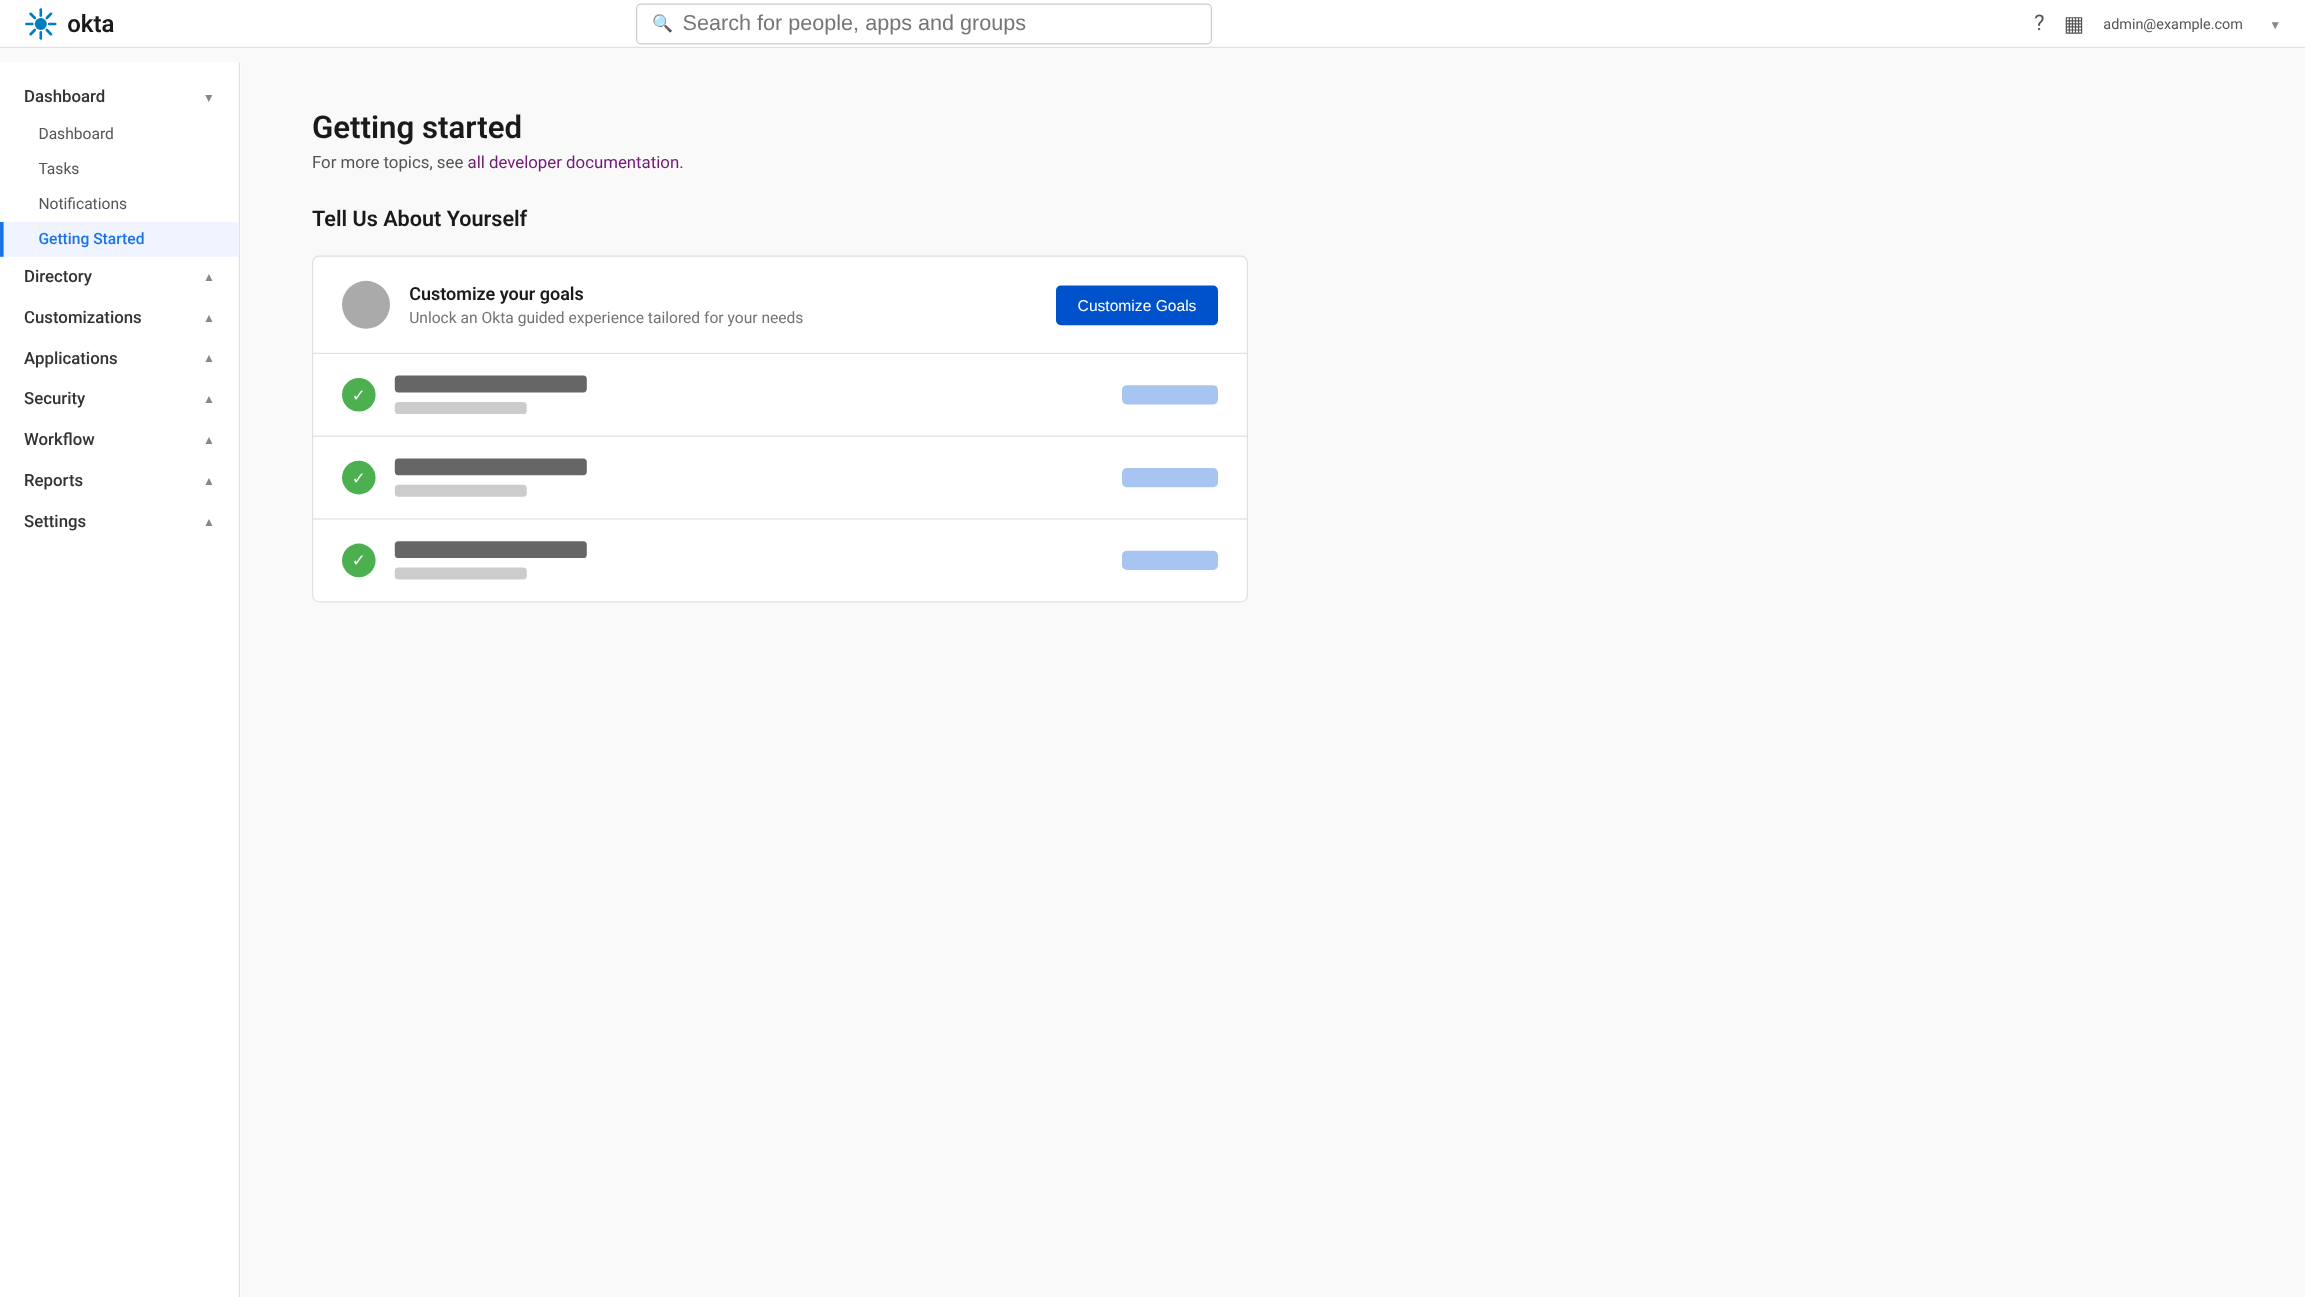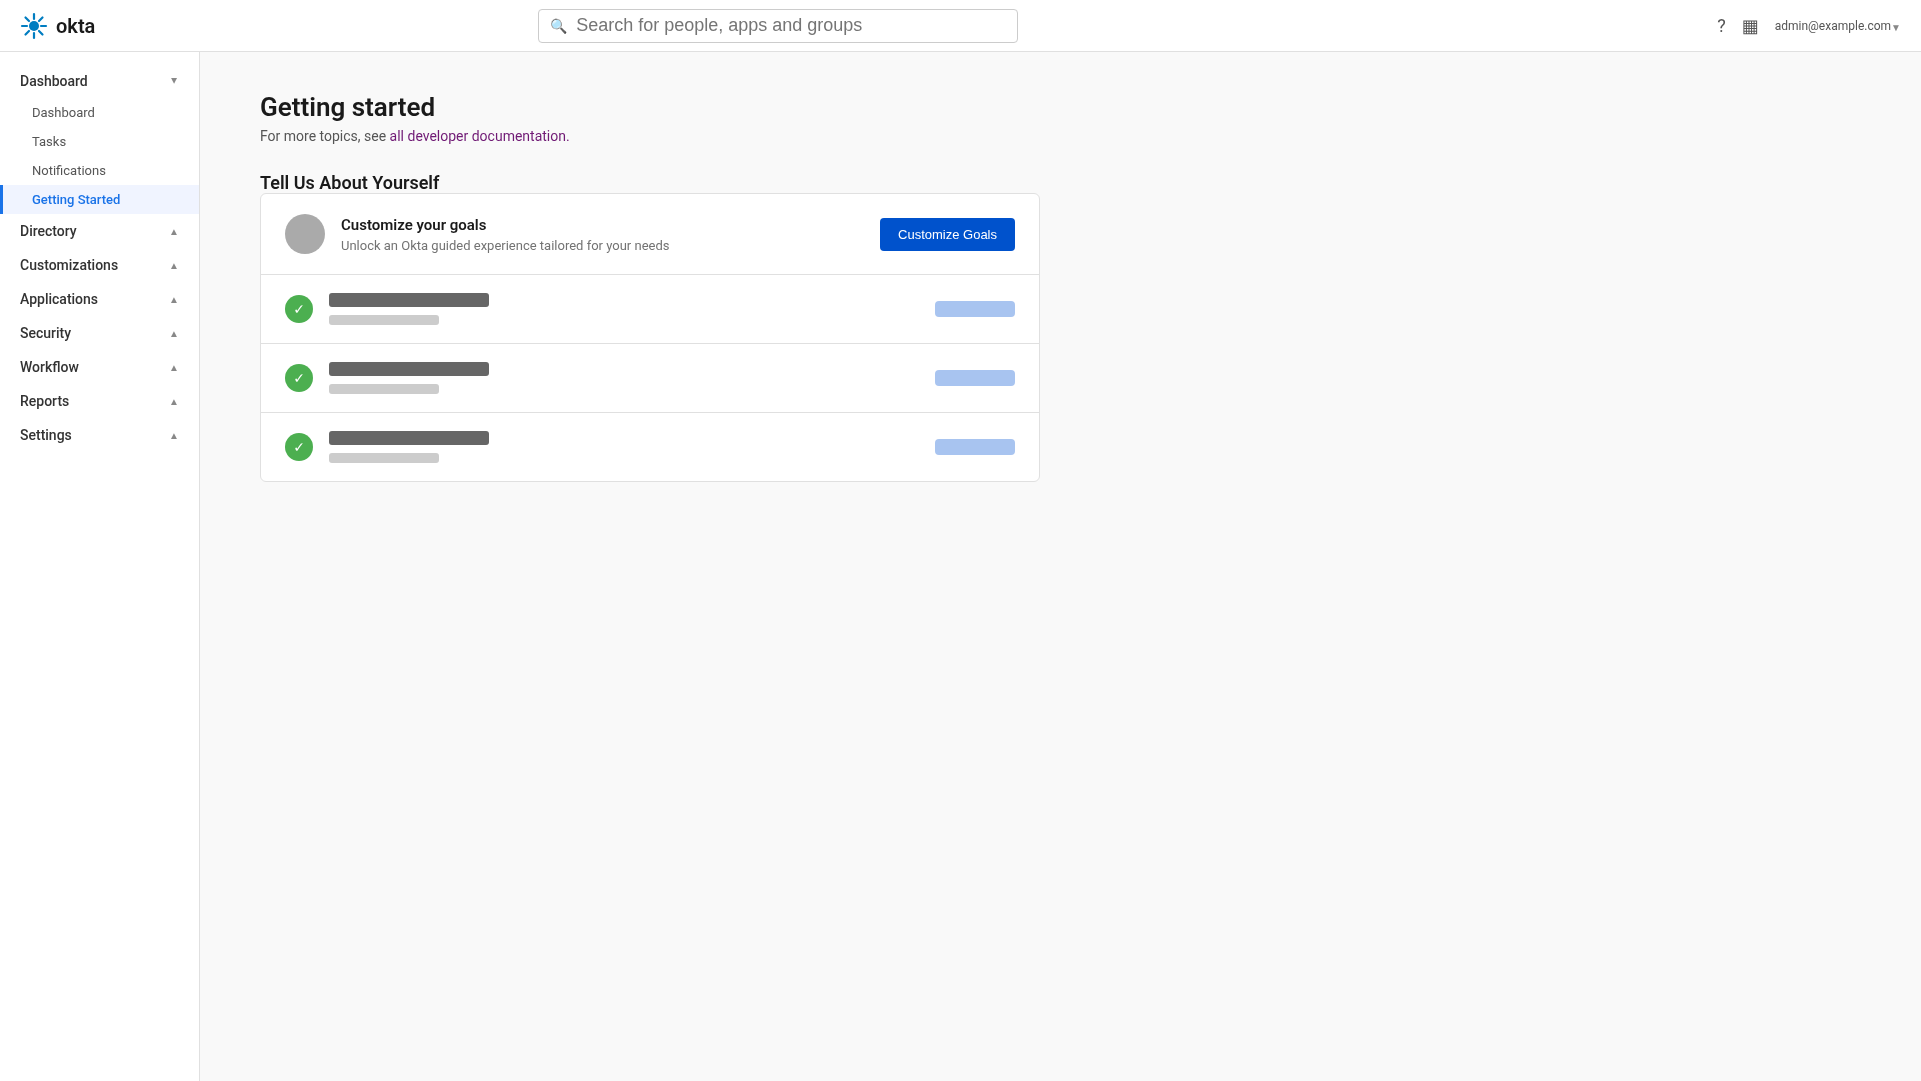--- a/index.html
+++ b/index.html
@@ -1,41 +1,41 @@
 <!DOCTYPE html>
 <html><head>
   <meta charset="utf-8">
   <style>
     * { box-sizing: border-box; margin: 0; padding: 0; }
     body { font-family: -apple-system, BlinkMacSystemFont, 'Segoe UI', Roboto, sans-serif; background: #f9f9f9; display: flex; flex-direction: column; min-height: 100vh; font-size: 14px; color: #333; }
 
     
     .topnav {
-      position: fixed; top: 0; left: 0; right: 0; height: 52px;
+      position: fixed; top: 0; left: 0; right: 0; height: 40px;
       background: #fff; border-bottom: 1px solid #e0e0e0;
       display: flex; align-items: center; padding: 0 20px; z-index: 100;
       gap: 16px;
     }
     .logo-area { display: flex; align-items: center; gap: 8px; min-width: 160px; }
     .logo-icon { width: 28px; height: 28px; }
     .logo-text { font-size: 20px; font-weight: 600; color: #1a1a1a; }
     .search-bar {
       flex: 1; max-width: 480px; margin: 0 auto;
       display: flex; align-items: center;
       border: 1px solid #ccc; border-radius: 4px;
       background: #fff; padding: 0 12px; height: 34px;
     }
     .search-bar input {
       border: none; outline: none; background: transparent;
       font-size: 18px; color: #555; width: 100%;
     }
     .search-icon-wrap { color: #888; margin-right: 8px; font-size: 14px; }
     .nav-right { display: flex; align-items: center; gap: 16px; margin-left: auto; }
     .nav-icon { color: #555; font-size: 18px; cursor: pointer; }
-    .user-info { display: flex; align-items: flex-end; gap: 0; cursor: pointer; }
+    .user-info { display: flex; align-items: flex-end; gap: 22px; cursor: pointer; }
     .user-email { font-size: 12px; color: #555; }
     .user-caret { font-size: 10px; color: #888; }
 
     
     .layout { display: flex; margin-top: 52px; flex: 1; }
 
     
     .sidebar {
       width: 200px; min-width: 200px; background: #fff;
       border-right: 1px solid #e0e0e0;
@@ -60,21 +60,21 @@
     
     .main-content {
       margin-left: 200px; flex: 1; padding: 40px 60px;
       min-height: calc(100vh - 52px);
     }
 
     .page-title { font-size: 26px; font-weight: 600; color: #1a1a1a; margin-bottom: 6px; }
     .page-subtitle { font-size: 14px; color: #555; margin-bottom: 28px; }
     .page-subtitle a { color: #701a75; text-decoration: none; }
 
-    .section-title { font-size: 18px; font-weight: 600; color: #1a1a1a; }
+    .section-title { font-size: 18px; font-weight: 600; color: #1a1a1a; margin-bottom: 20px; }
 
     .card-container { background: #fff; border: 1px solid #e0e0e0; border-radius: 6px; padding: 0; max-width: 780px; }
 
     
     .goals-row {
       display: flex; align-items: center; padding: 20px 24px;
       border-bottom: 1px solid #e0e0e0;
     }
     .goals-avatar {
       width: 40px; height: 40px; border-radius: 50%;

